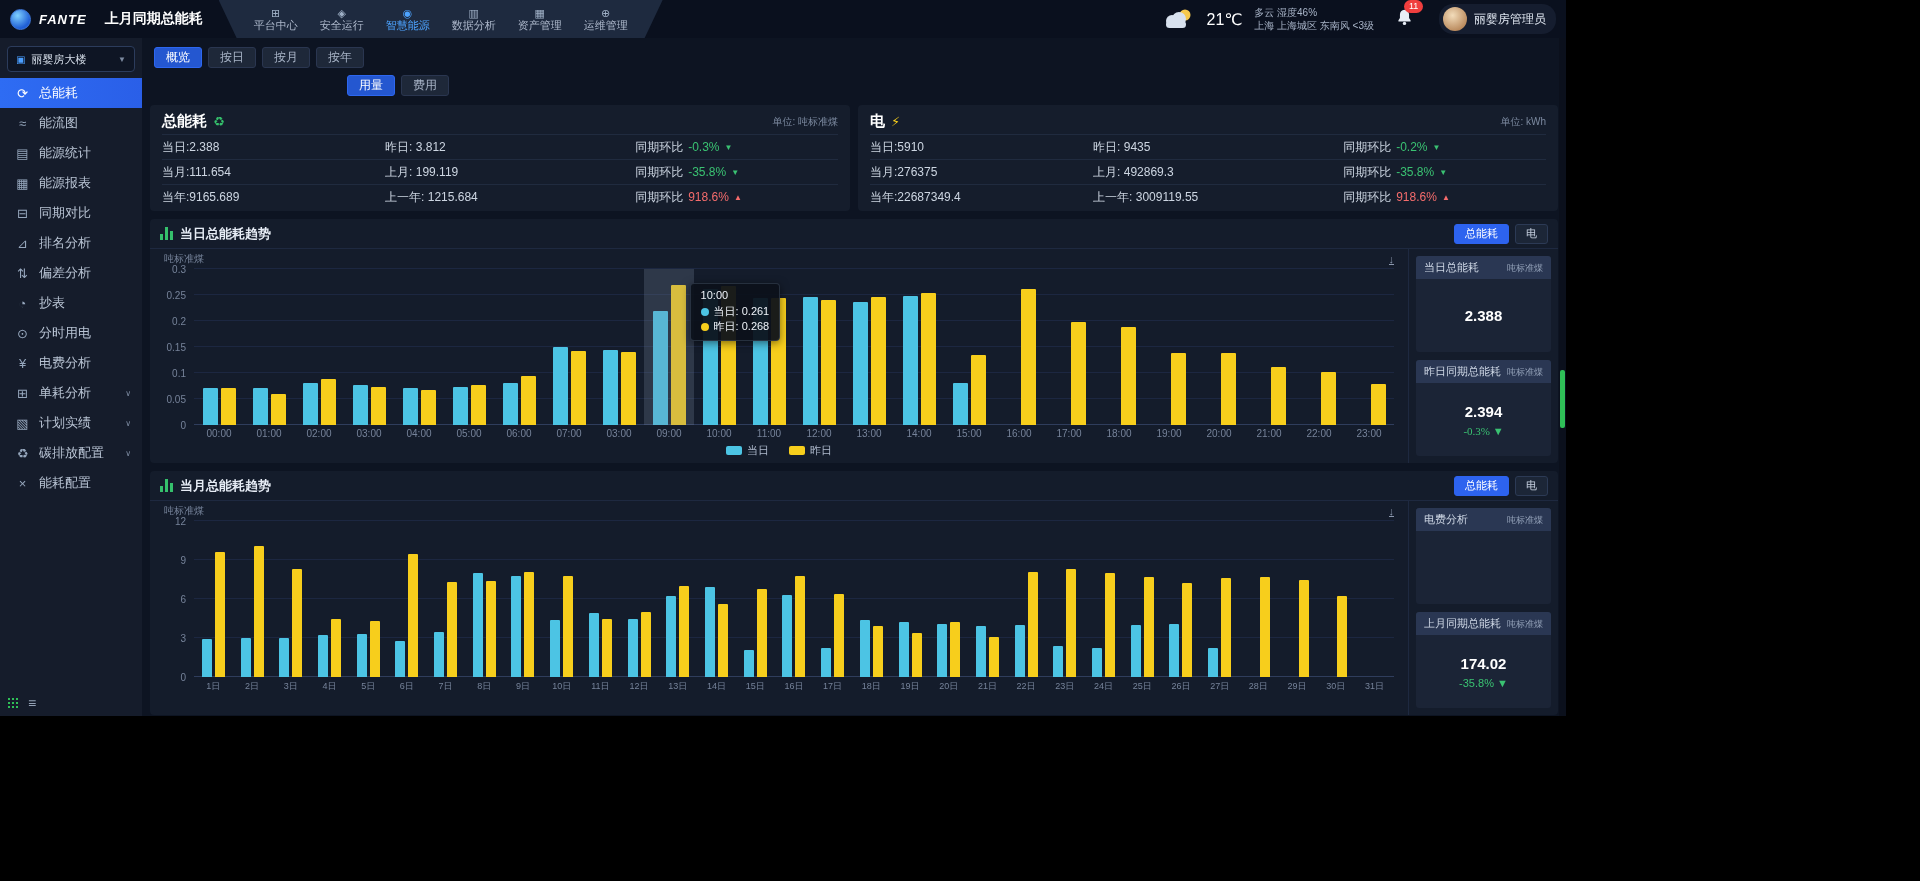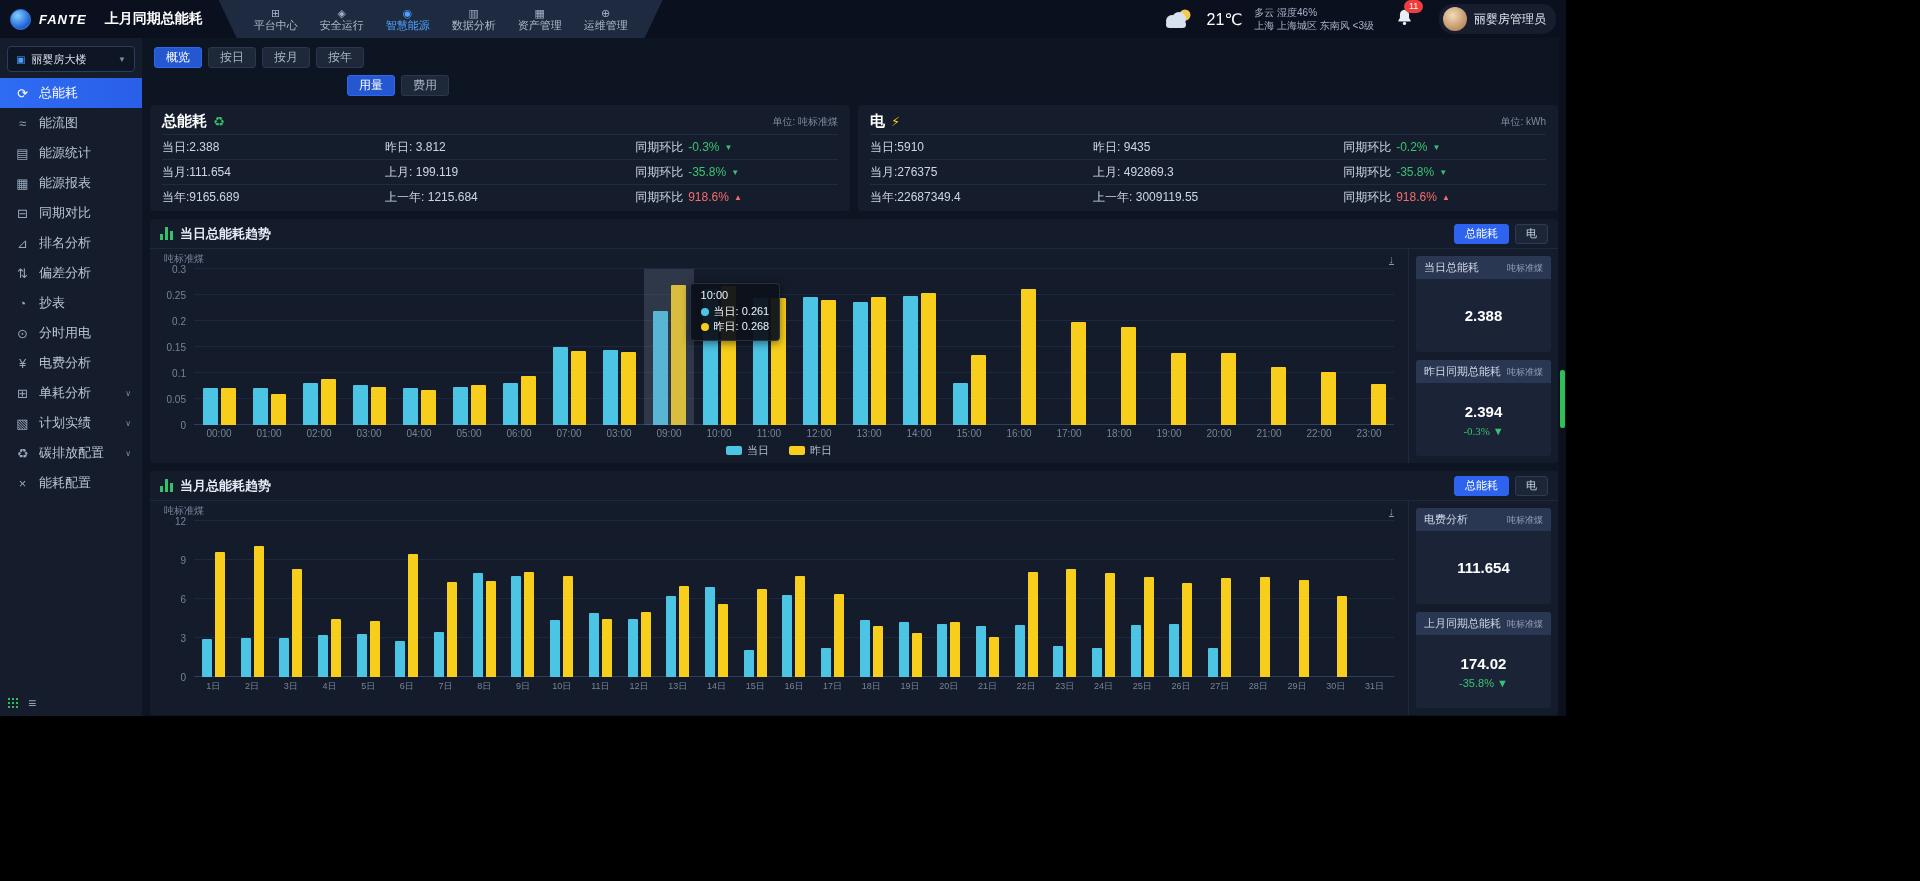--- a/index.html
+++ b/index.html
@@ -731,23 +731,20 @@
               <div class="xlab">30日</div>
               <div class="xlab">31日</div>
             </div>
         </div>
         <div class="chart-right">
             <div class="stat-box">
               <div class="stat-head">
                 <span class="stat-label">电费分析</span>
                 <span class="stat-unit">吨标准煤</span>
               </div>
-              <div class="stat-bodyv">
-                <div class="stat-value">111.654</div>
-              </div>
             </div>
             <div class="stat-box">
               <div class="stat-head">
                 <span class="stat-label">上月同期总能耗</span>
                 <span class="stat-unit">吨标准煤</span>
               </div>
               <div class="stat-bodyv">
                 <div class="stat-value">174.02</div>
                 <div class="stat-delta" style="color: rgb(58, 194, 114);">-35.8% ▼</div>
               </div>

